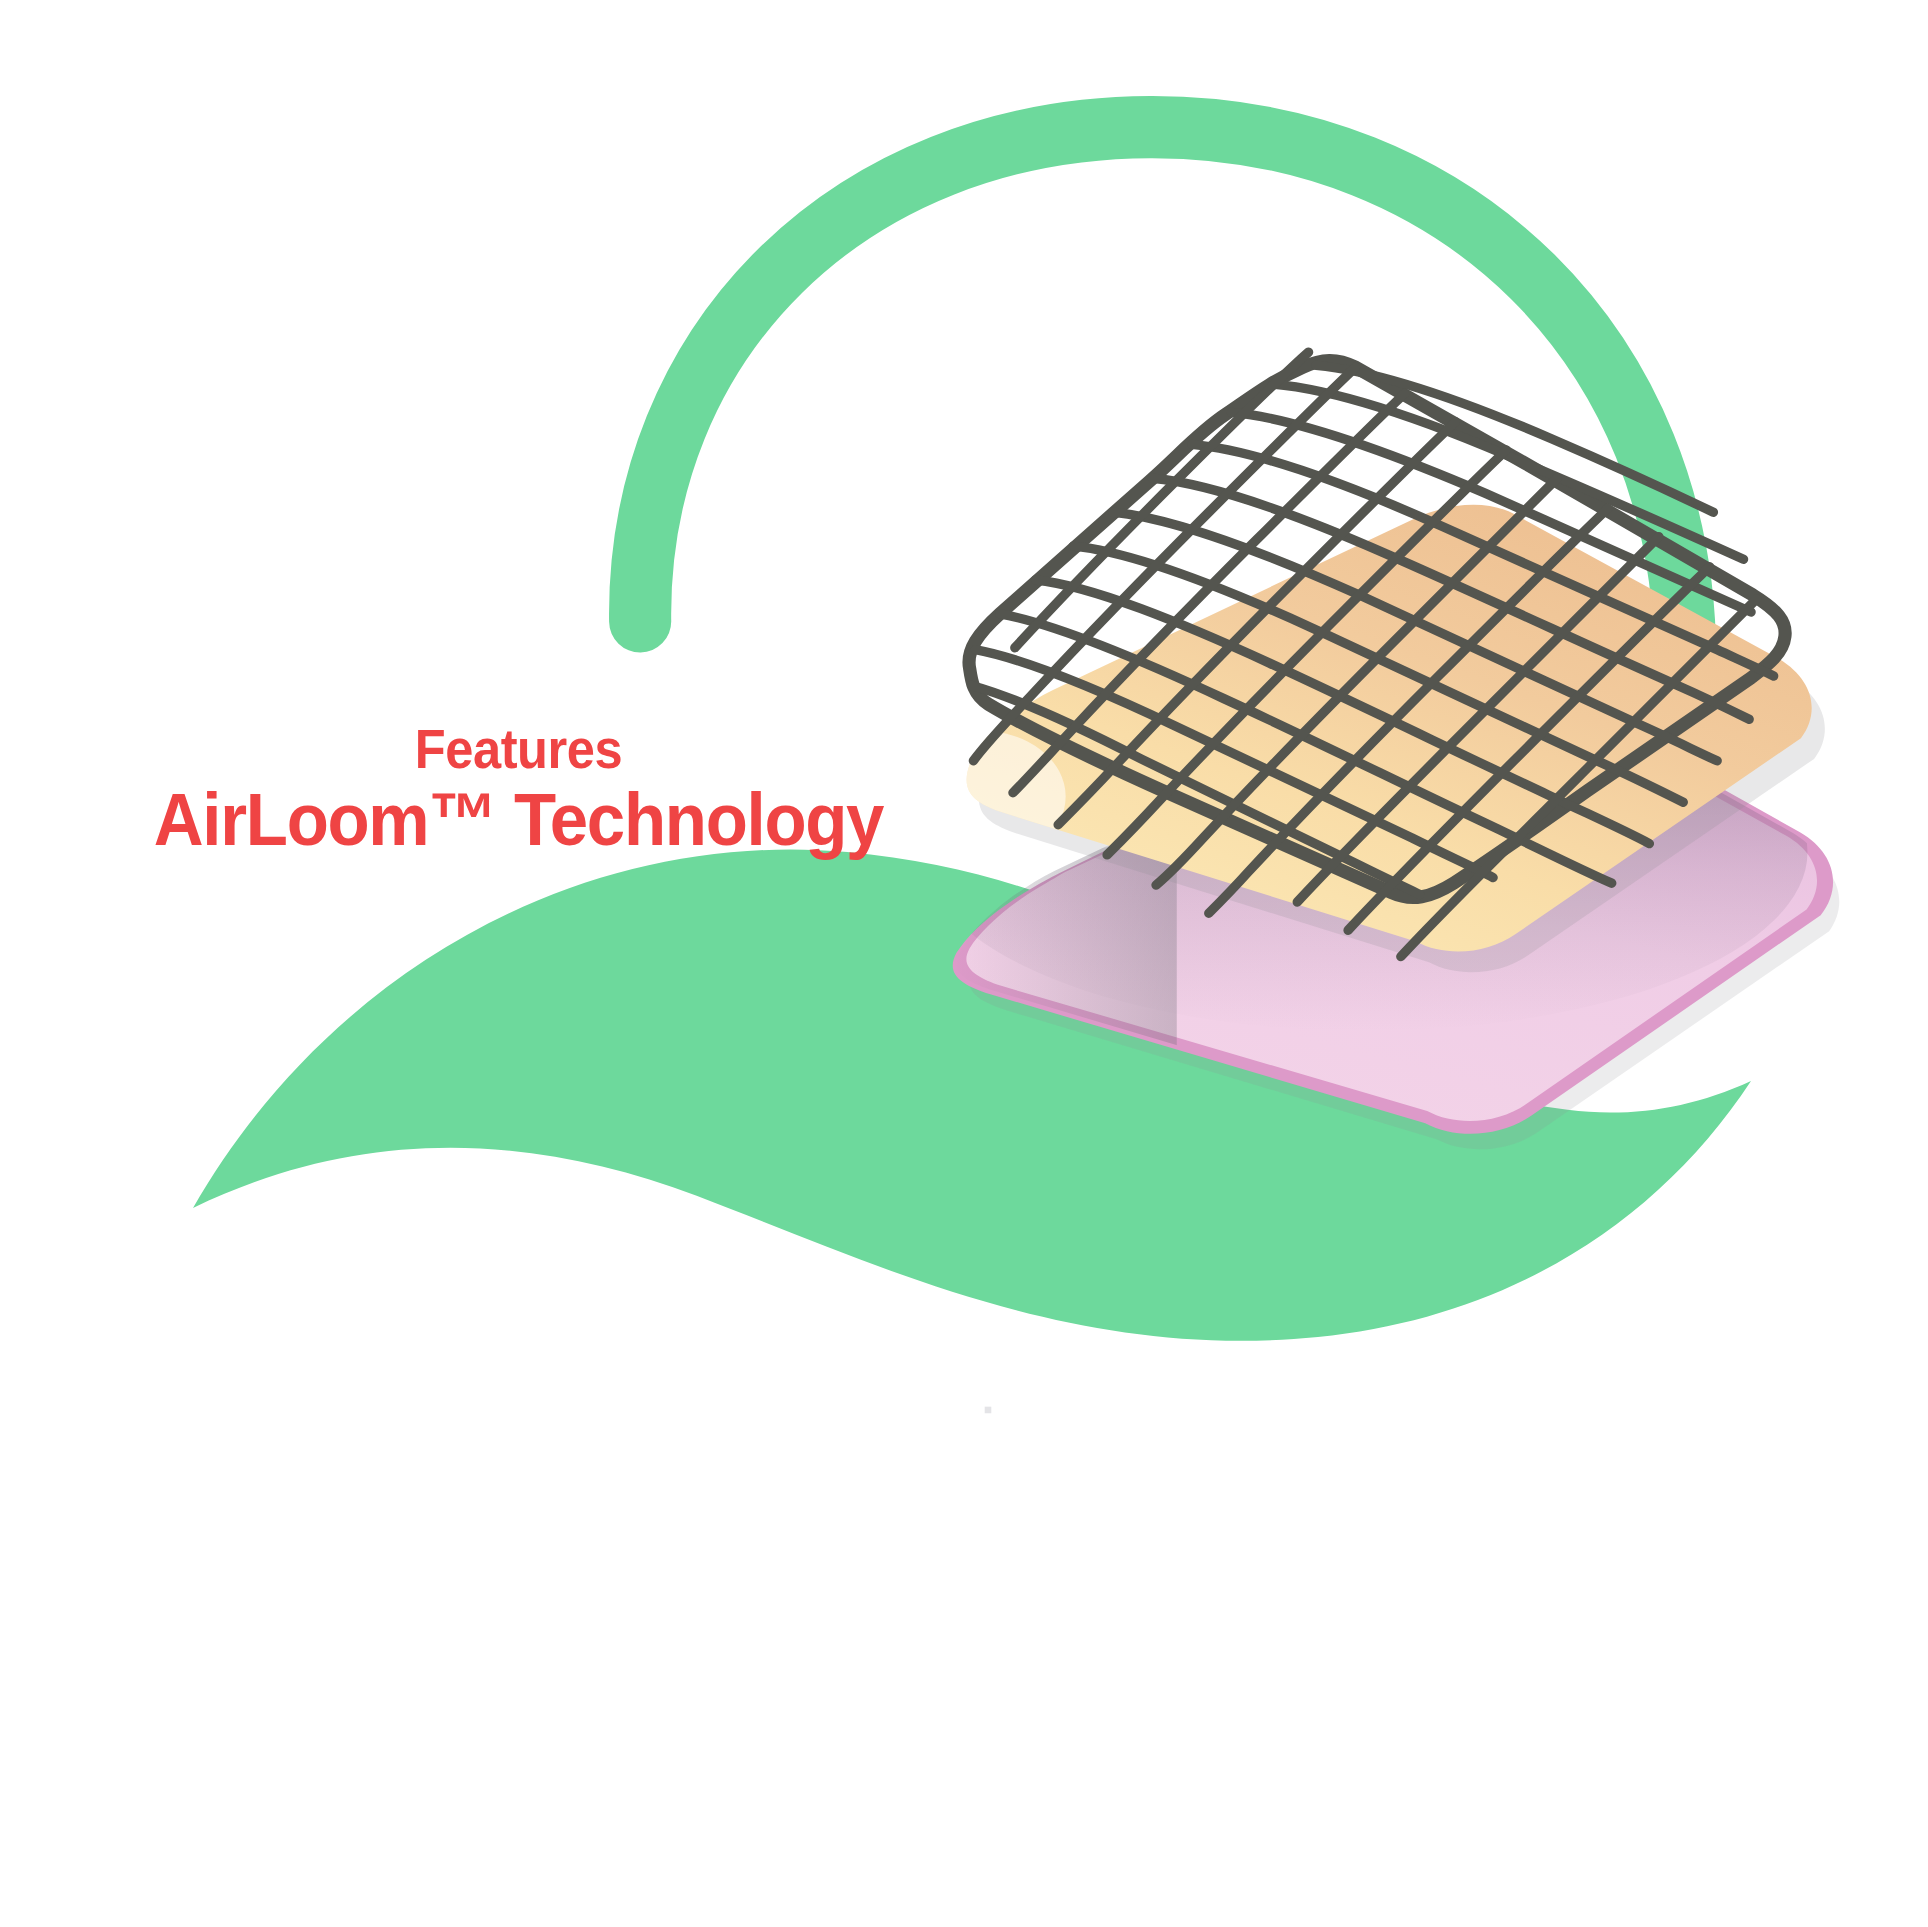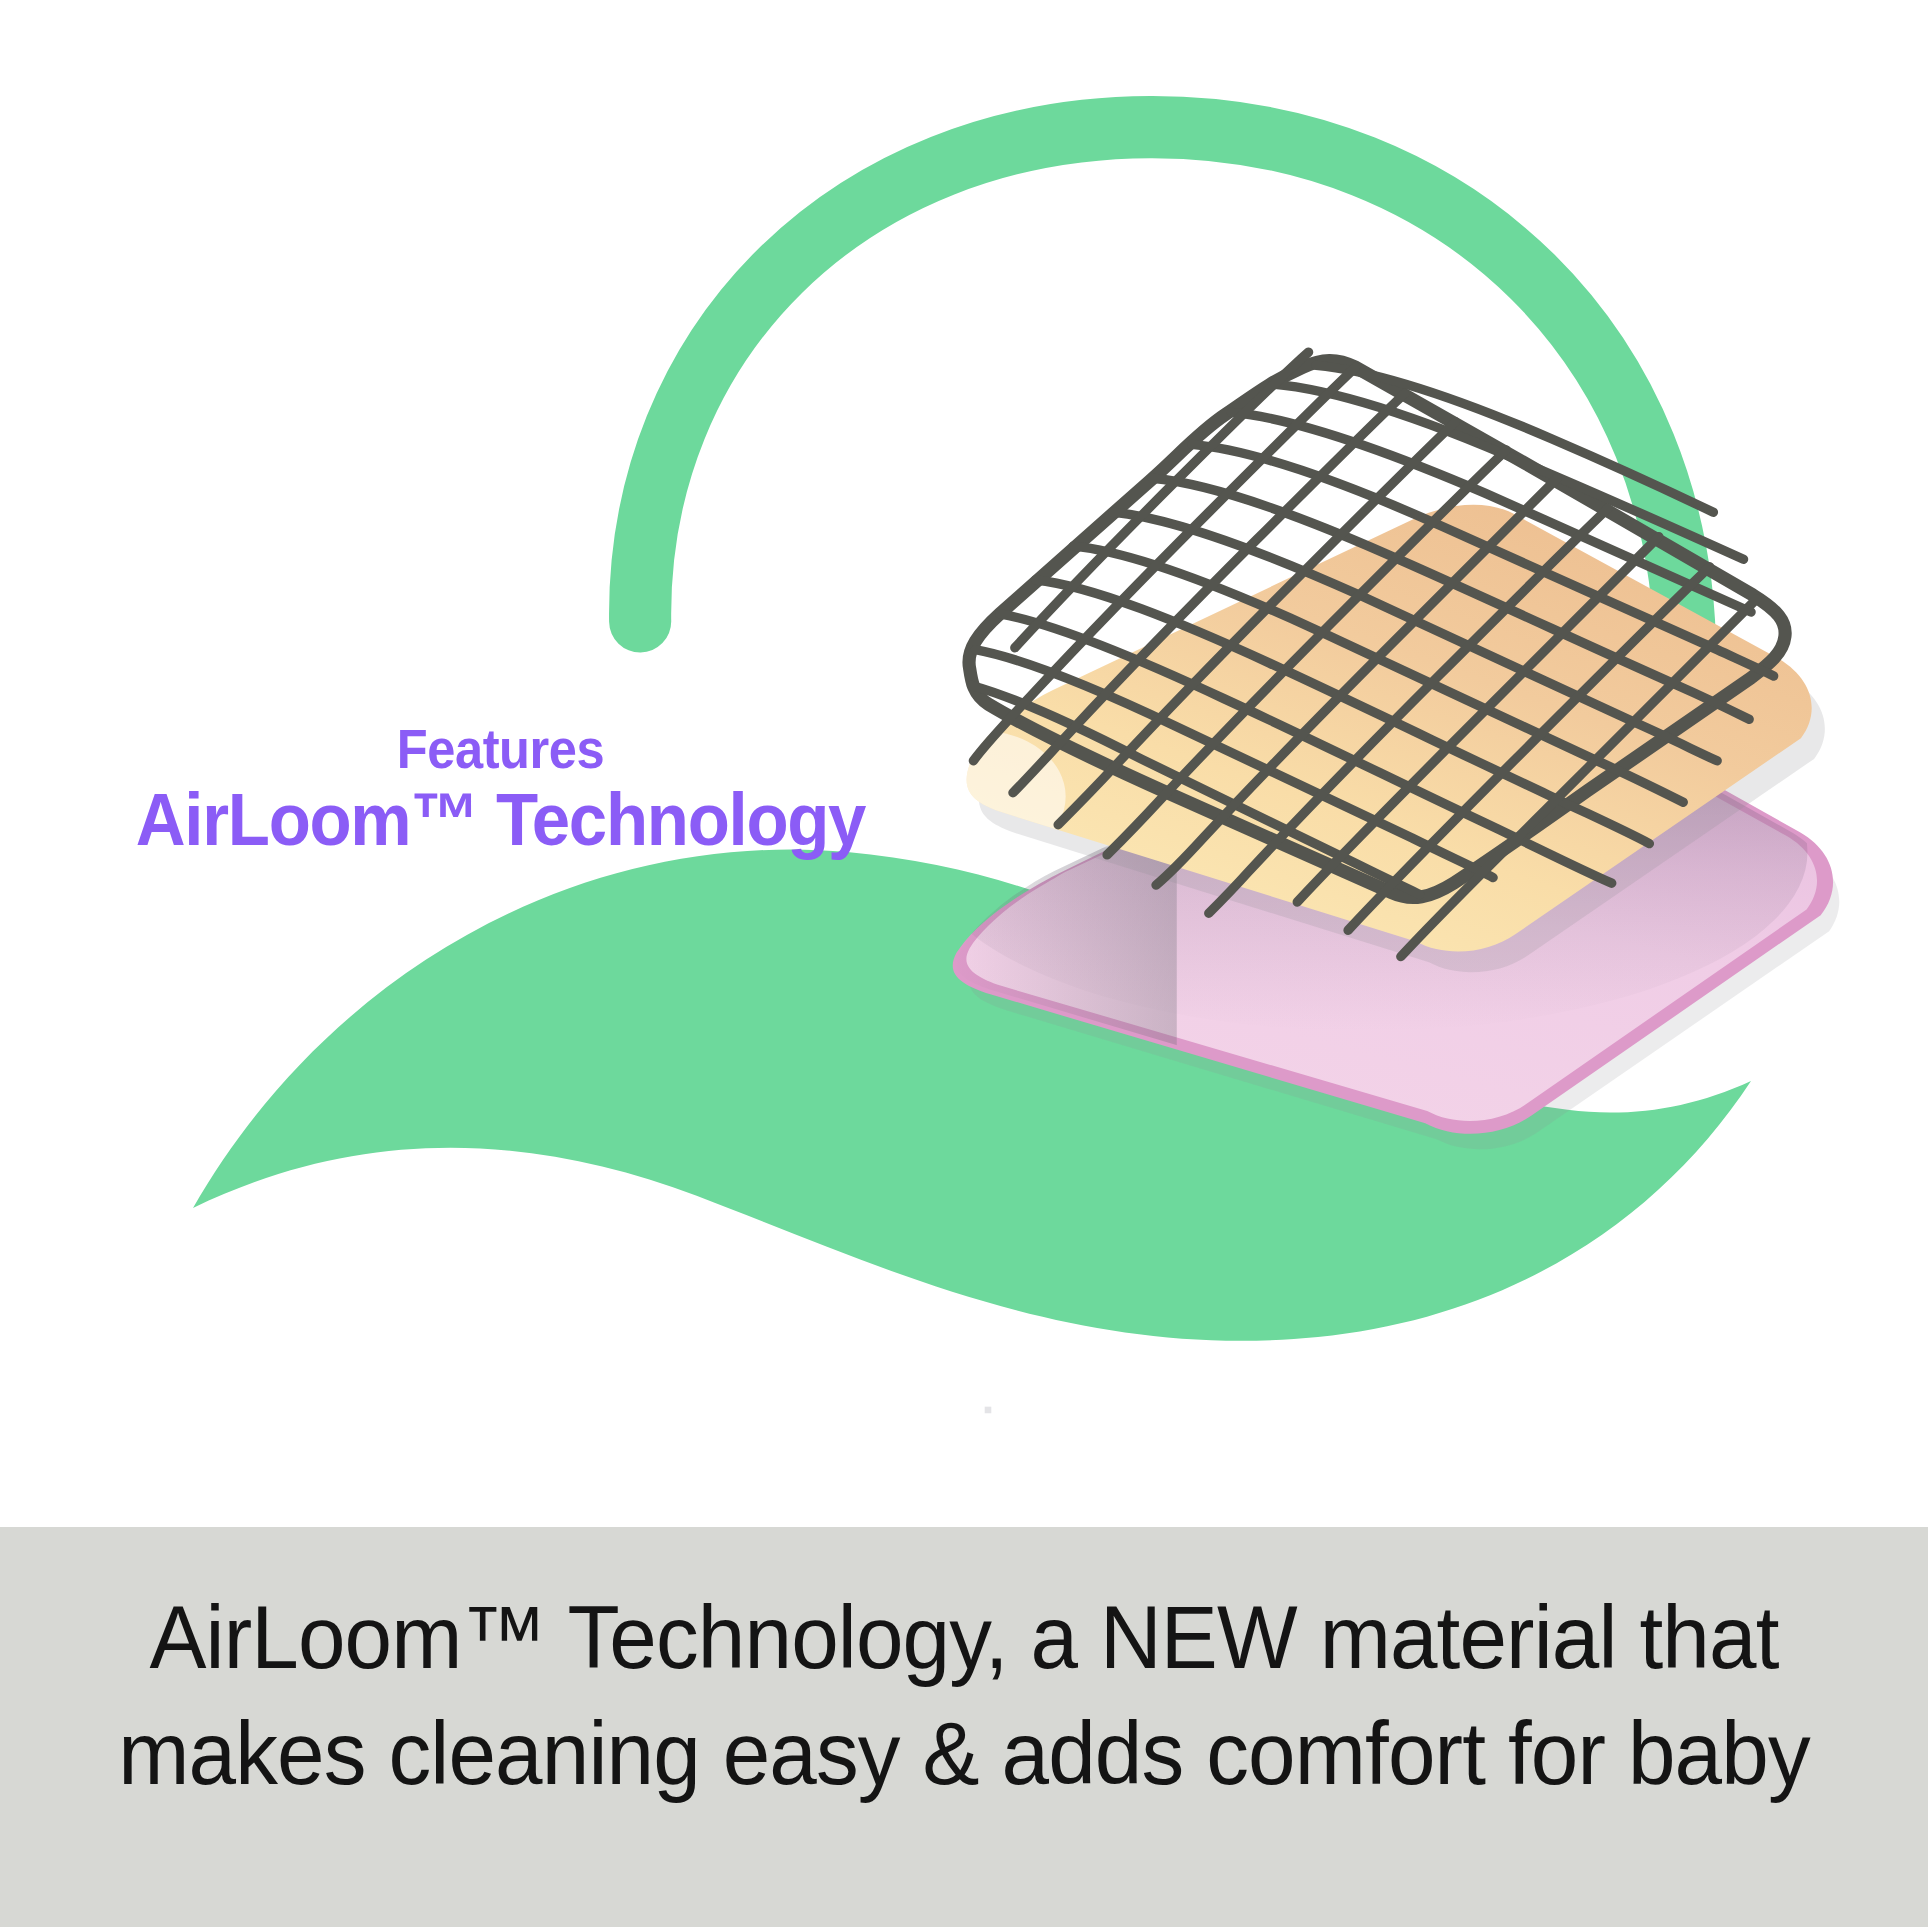--- a/index.html
+++ b/index.html
@@ -23,26 +23,26 @@
   }
   #hero-svg{
     position:absolute; left:0; top:0;
     width:1928px; height:1530px;
     display:block;
   }
 
   
   #headline{
     position:absolute;
-    left:86px;
+    left:104px;
     top:721px;
     width:829px;
     text-align:center;
     line-height:1.02;
-    color:#8b5cf6;
+    color:#ef4444;
     z-index:6;
   }
   #headline .line-small{
     display:block;
     font-size:55px;
     font-weight:700;
     letter-spacing:-0.5px;
     transform:scaleX(.92);
     transform-origin:center;
     white-space:nowrap;
@@ -283,21 +283,15 @@
       <rect x="1046" y="1494" width="7" height="7" fill="#d9d9dd" opacity="0.7"></rect>
     </svg>
 
     <div id="headline">
       <span class="line-small">Features</span>
       <span class="line-big">AirLoom™ Technology</span>
     </div>
 
   </div>
 
-  <div id="caption-band">
-    <div id="caption">
-      <span class="cap-line">AirLoom™ Technology, a NEW material that</span>
-      <span class="cap-line">makes cleaning easy &amp; adds comfort for baby</span>
-    </div>
-  </div>
 
 </div>
 
 
 </body></html>

